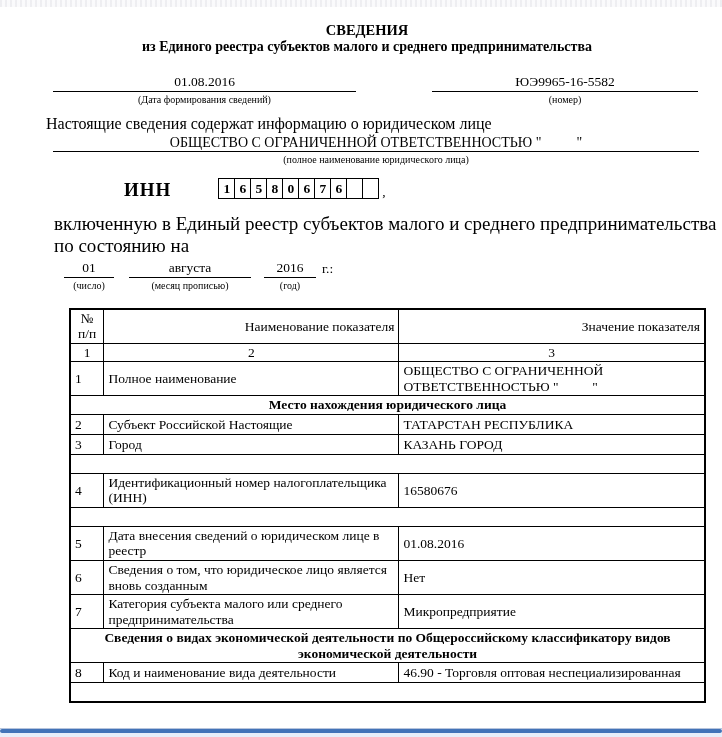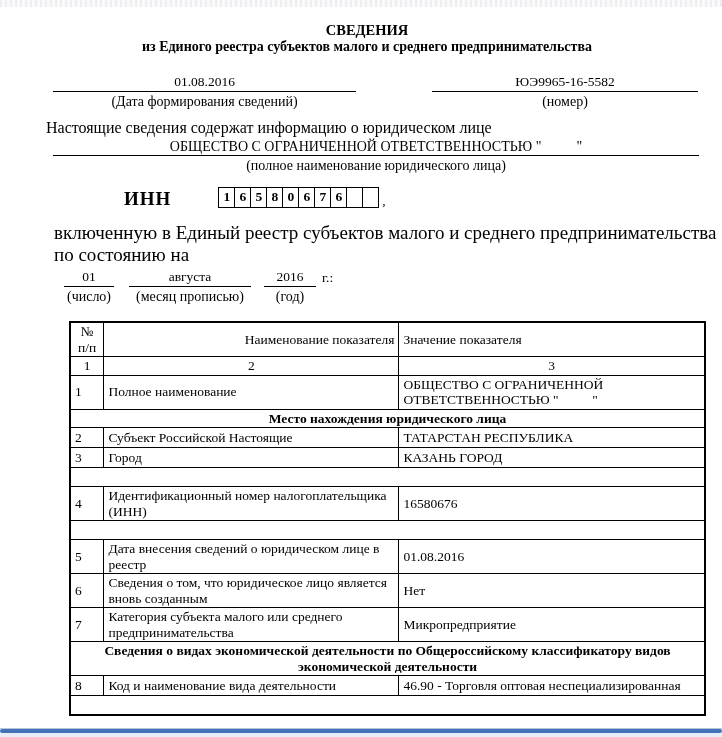--- a/index.html
+++ b/index.html
@@ -22,21 +22,21 @@
     opacity: .8;
   }
   .doc { position: absolute; top: 7px; left: 6px; width: 722px; }
 
   .title-block { margin-top: 15px; text-align: center; font-weight: bold; font-size: 14.5px; line-height: 1.15; }
   .title-block .sub { font-size: 14px; }
 
   .ref-row { display: flex; margin: 20px 0 0 47px; width: 645px; }
   .field { display: flex; flex-direction: column; }
   .field-value { text-align: center; border-bottom: 1px solid #000; padding-bottom: 1px; font-size: 13.5px; line-height: 1.1; }
-  .field-label { text-align: center; font-size: 14px; padding-top: 2px; line-height: 1.1; }
+  .field-label { text-align: center; font-size: 10px; padding-top: 2px; line-height: 1.1; }
   .field-date { width: 303px; }
   .field-num { width: 266px; margin-left: auto; }
 
   .intro-line { margin: 10px 0 0 40px; font-size: 16px; }
 
   .org-field { margin: 2px 0 0 47px; width: 646px; }
   .org-field .field-value { white-space: pre-wrap; font-size: 14px; }
 
   .inn-row { margin: 13px 0 0 118px; display: flex; align-items: flex-start; height: 22px; }
   .inn-label { font-weight: bold; font-size: 19px; letter-spacing: 1px; margin-top: 1px; }
@@ -155,21 +155,21 @@
     </div>
 
     <table class="details">
       <tbody>
           <tr class="head-row">
         <th class="col-num">
           <span style="display:block">№</span>
           <span style="display:block">п/п</span>
         </th>
         <th class="col-name" style="text-align:right">Наименование показателя</th>
-        <th class="col-value" style="text-align:left">Значение показателя</th>
+        <th class="col-value" style="text-align:right">Значение показателя</th>
       </tr>
       <tr class="colnum-row">
         <td class="cell-num">1</td>
         <td class="cell-name" style="text-align:center">2</td>
         <td class="cell-value" style="text-align:center">3</td>
       </tr>
 
       <tr class="data-row">
         <td class="cell-num">1</td>
         <td class="cell-name">Полное наименование</td>

